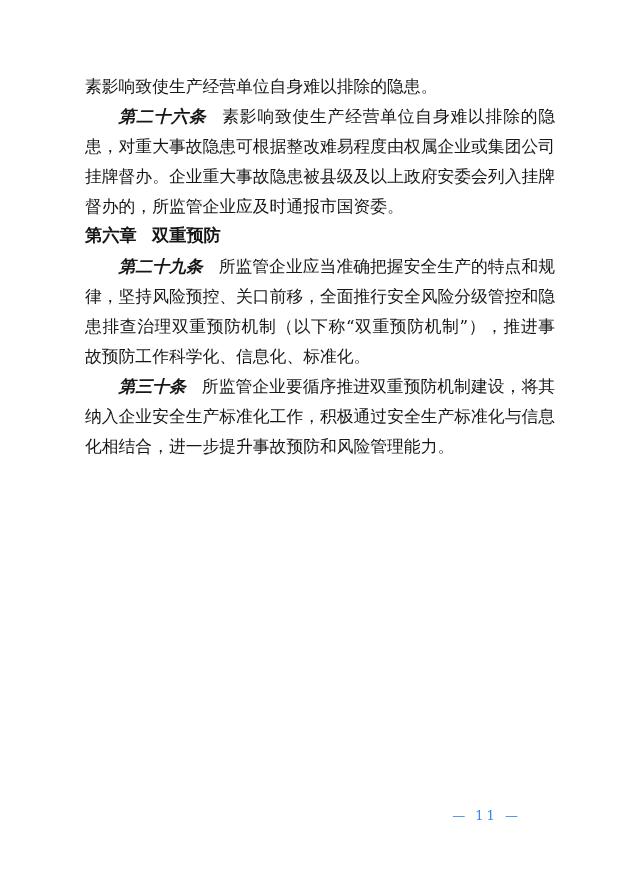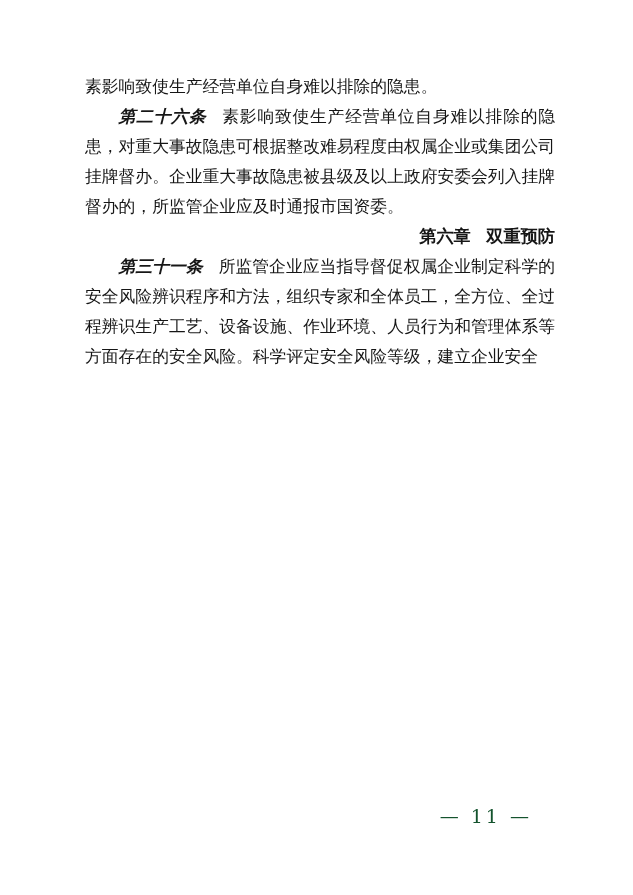--- a/index.html
+++ b/index.html
@@ -40,50 +40,52 @@
   .head {
     font-weight: bold;
     margin-right: 0.95em;
     font-style: italic;
   }
   .chapter {
     margin: 0;
     font-size: 17.2px;
     line-height: 30px;
     font-weight: bold;
-    text-align: right;
+    text-align: left;
+    font-family: Liberation Serif, serif;
   }
   .chapter .chapter-label {
     margin-right: 0.9em;
   }
   .page-number {
     position: absolute;
     top: 806px;
-    right: 101px;
-    font-size: 19px;
+    right: 112px;
+    font-size: 13px;
     line-height: 20px;
     letter-spacing: 3px;
-    color: #14532d;
+    color: #3b82f6;
     white-space: nowrap;
   }
 </style>
 </head>
 <body>
 
 <div class="page">
   <div class="content">
 
     <p class="para">素影响致使生产经营单位自身难以排除的隐患。</p>
 
     <p class="para indent"><span class="head">第二十六条</span><span>素影响致使生产经营单位自身难以排除的隐患，对重大事故隐患可根据整改难易程度由权属企业或集团公司挂牌督办。企业重大事故隐患被县级及以上政府安委会列入挂牌督办的，所监管企业应及时通报市国资委。</span></p>
 
 
 
     <h2 class="chapter"><span class="chapter-label">第六章</span><span>双重预防</span></h2>
 
+    <p class="para indent"><span class="head">第二十九条</span><span>所监管企业应当准确把握安全生产的特点和规律，坚持风险预控、关口前移，全面推行安全风险分级管控和隐患排查治理双重预防机制（以下称“双重预防机制”），推进事故预防工作科学化、信息化、标准化。</span></p>
 
+    <p class="para indent"><span class="head">第三十条</span><span>所监管企业要循序推进双重预防机制建设，将其纳入企业安全生产标准化工作，积极通过安全生产标准化与信息化相结合，进一步提升事故预防和风险管理能力。</span></p>
 
-    <p class="para indent"><span class="head">第三十一条</span><span>所监管企业应当指导督促权属企业制定科学的安全风险辨识程序和方法，组织专家和全体员工，全方位、全过程辨识生产工艺、设备设施、作业环境、人员行为和管理体系等方面存在的安全风险。科学评定安全风险等级，建立企业安全</span></p>
 
   </div>
 
   <div class="page-number">— 11 —</div>
 </div>
 
 </body></html>

